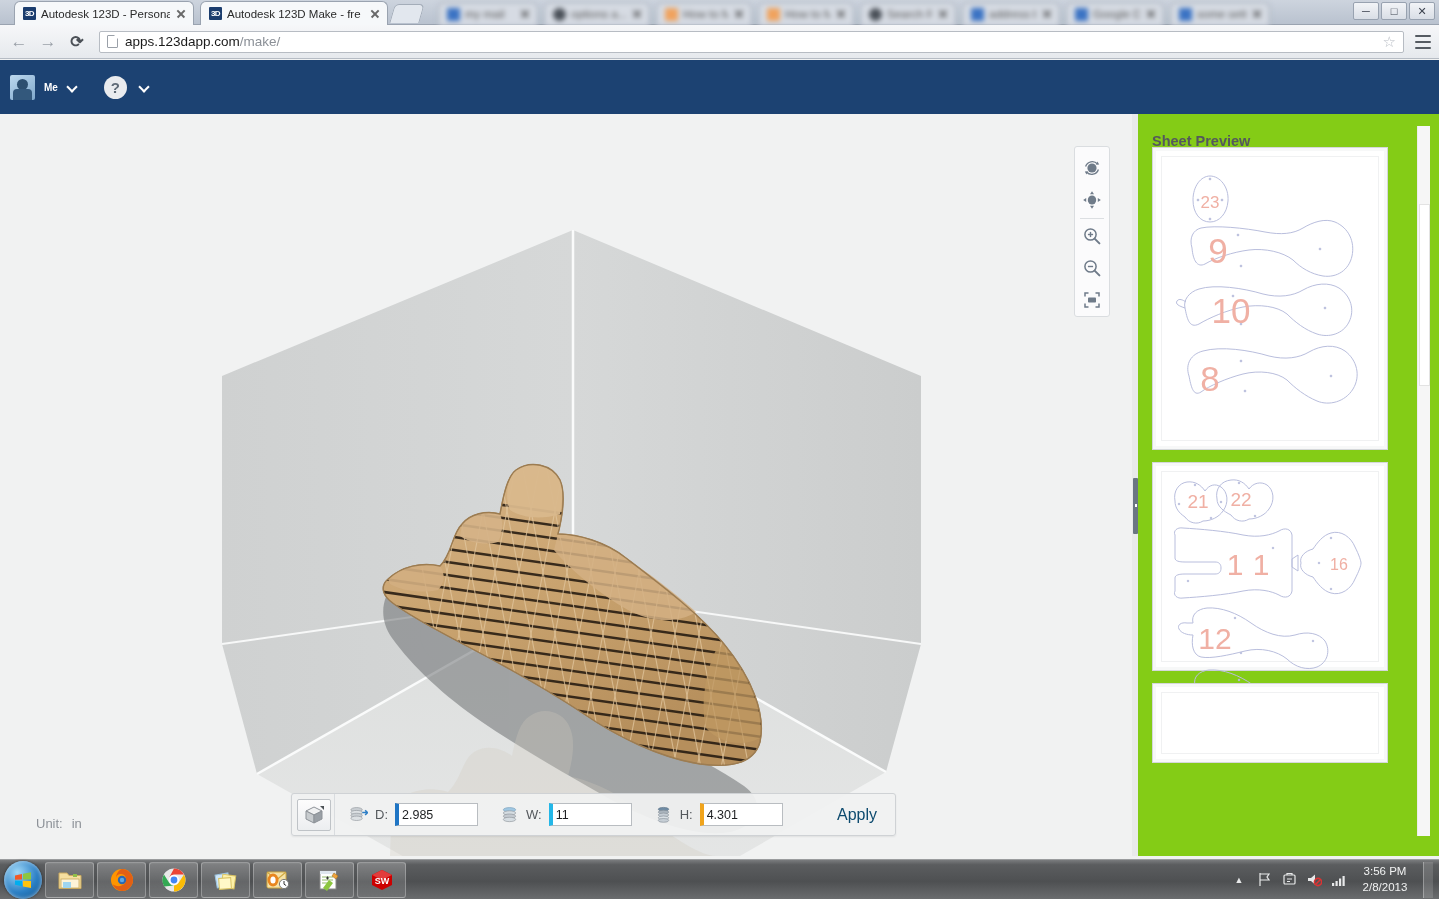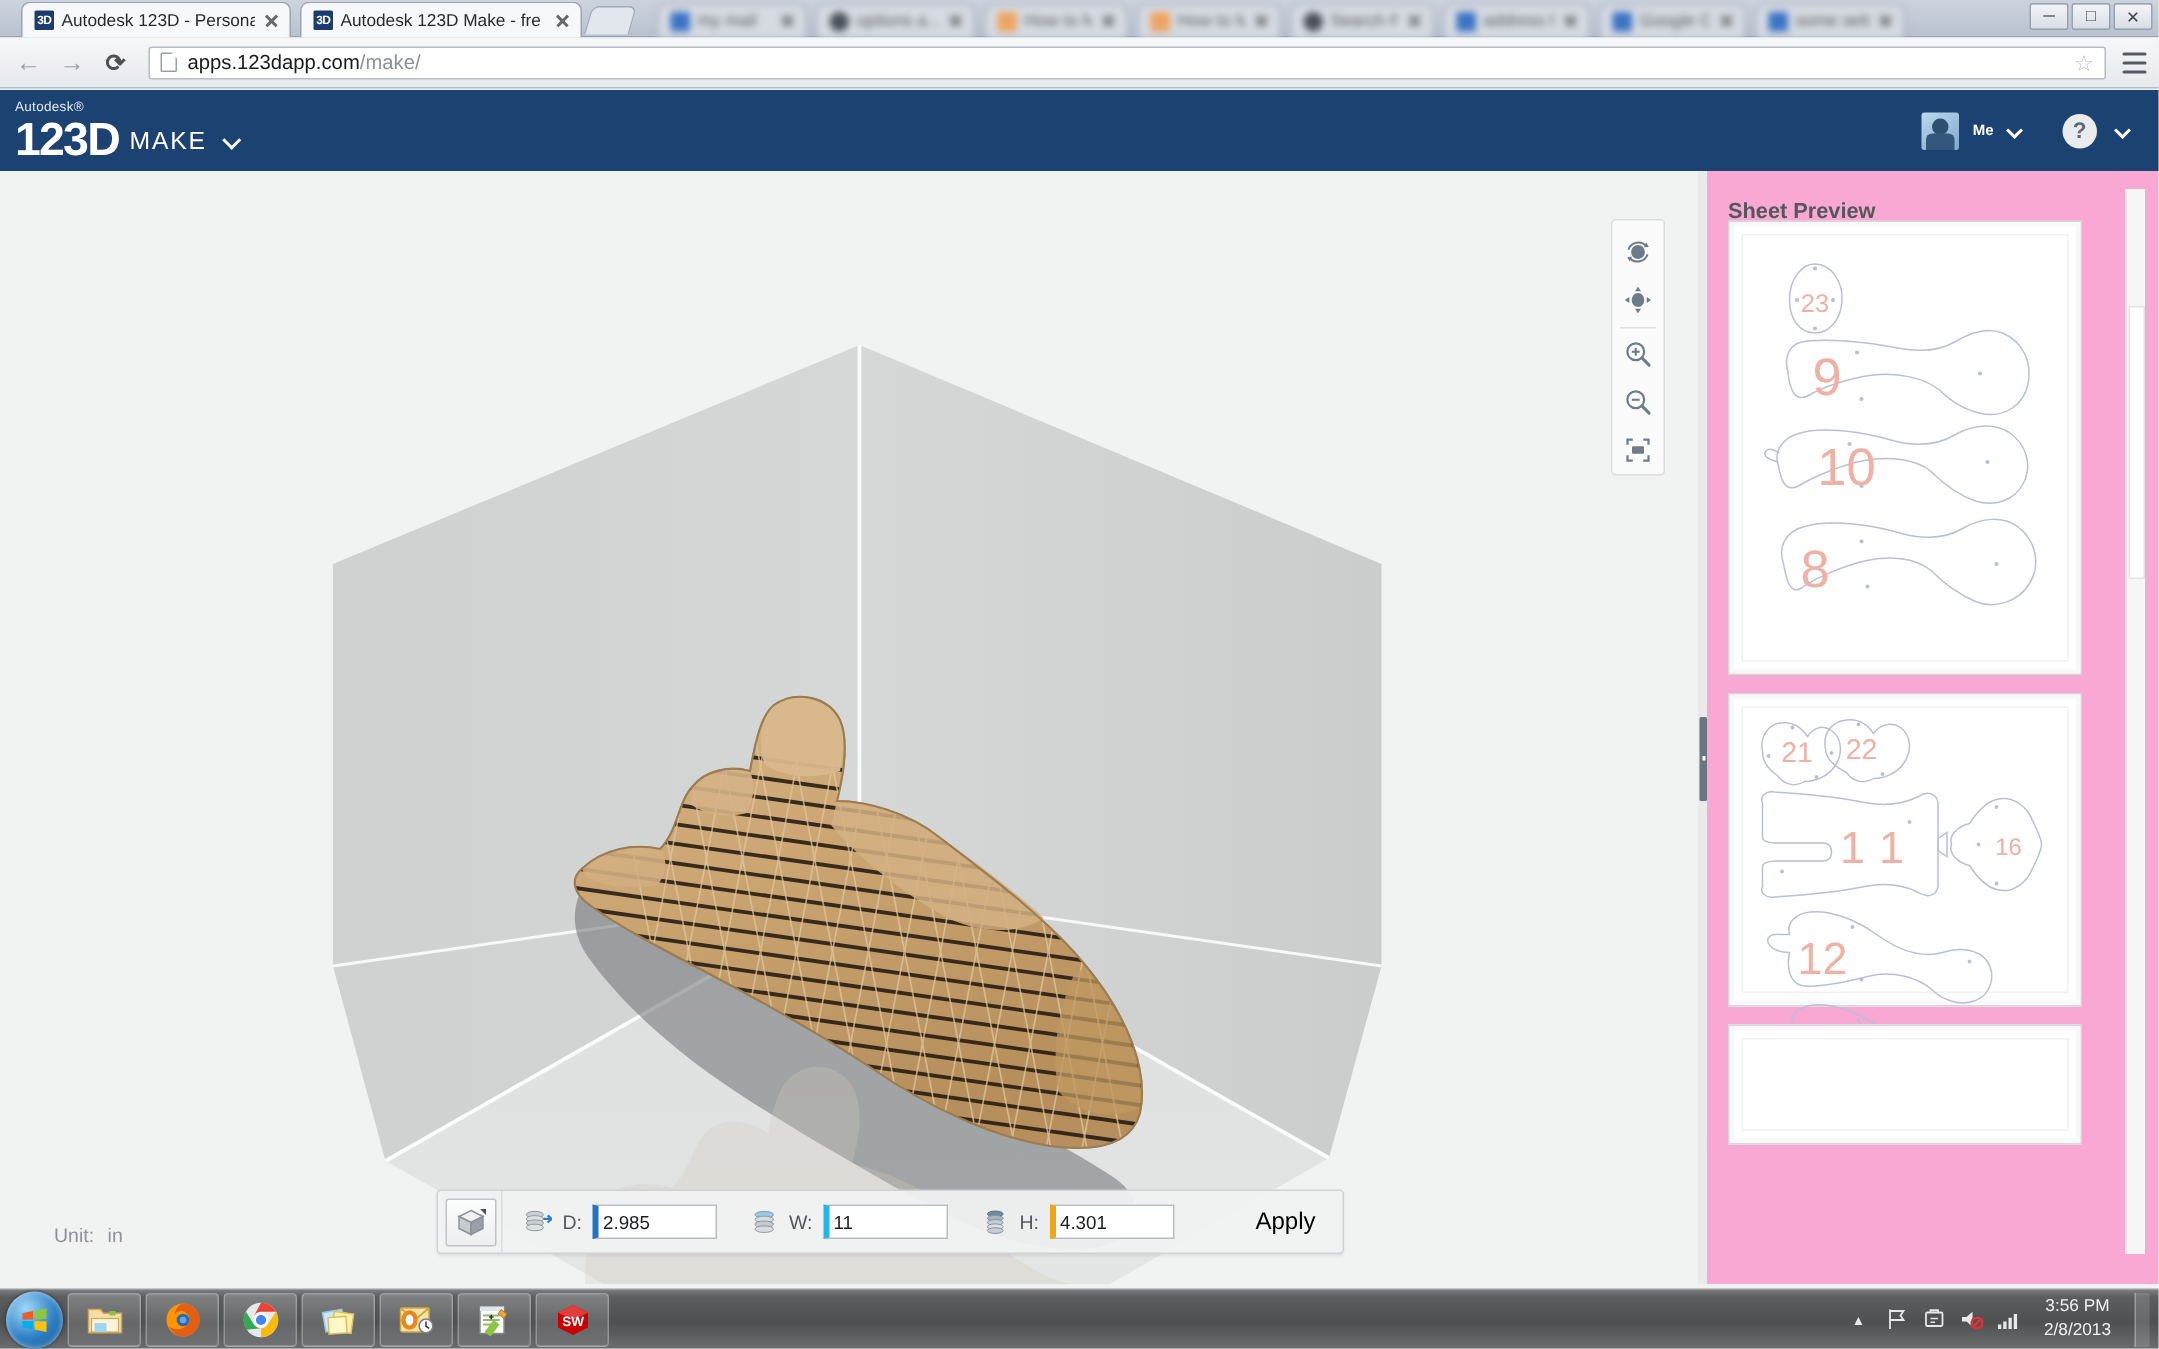--- a/index.html
+++ b/index.html
@@ -160,40 +160,40 @@
   .dimfield {
     width:83px; height:23px; background:#fff; border:1px solid #b9bdc1;
     display:flex; align-items:center; padding-left:3px;
     font-size:12.5px; color:#1d1f21;
   }
   .dimfield.d { border-left:4px solid #1f75c4; }
   .dimfield.w { border-left:4px solid #23b7e8; }
   .dimfield.h { border-left:4px solid #f0a41c; }
   .applybtn {
     margin-left:auto; margin-right:18px;
-    font-size:16px; color:#000000;
+    font-size:16px; color:#0c4a6e;
   }
 
   
   .splitter {
     position:absolute; left:1132px; top:114px; width:6px; height:742px;
     background:#e9eaeb;
   }
   .splitter .grip {
     position:absolute; left:1px; top:364px; width:5px; height:56px;
     background:#6b7683; border-radius:1px;
   }
   .splitter .grip:after{
     content:""; position:absolute; left:1.5px; top:26px; width:2px; height:3px; background:#fff;
   }
 
   
   .sheetpanel {
     position:absolute; left:1138px; top:114px; width:301px; height:742px;
-    background:#f9a8d4;
+    background:#84cc16;
   }
   .sheettitle {
     position:absolute; left:14px; top:19px; font-size:14.5px; font-weight:bold; color:#54585c;
   }
   .sheetscroll {
     position:absolute; left:14px; top:33px; width:266px; height:680px;
     overflow:hidden;
   }
   .sheetcard {
     width:236px; background:#fff;
@@ -321,28 +321,20 @@
     </div>
     <div class="hamburger">
         <i></i>
         <i></i>
         <i></i>
       </div>
   </div>
 </div>
 
 <div class="appheader">
-  <div class="logo-wrap">
-    <div class="logo-stack">
-      <div class="logo-sub">Autodesk®</div>
-      <div class="logo-main">123D</div>
-    </div>
-    <div class="logo-make">MAKE</div>
-    <div class="chev" style="margin:0 0 9px 4px"></div>
-  </div>
 
   <div class="hdr-right">
     <div class="me-group">
       <div class="avatar"></div>
       <div class="me-label">Me</div>
       <div class="chev small"></div>
     </div>
     <div class="help-group">
       <div class="helpcircle">?</div>
       <div class="chev small"></div>

